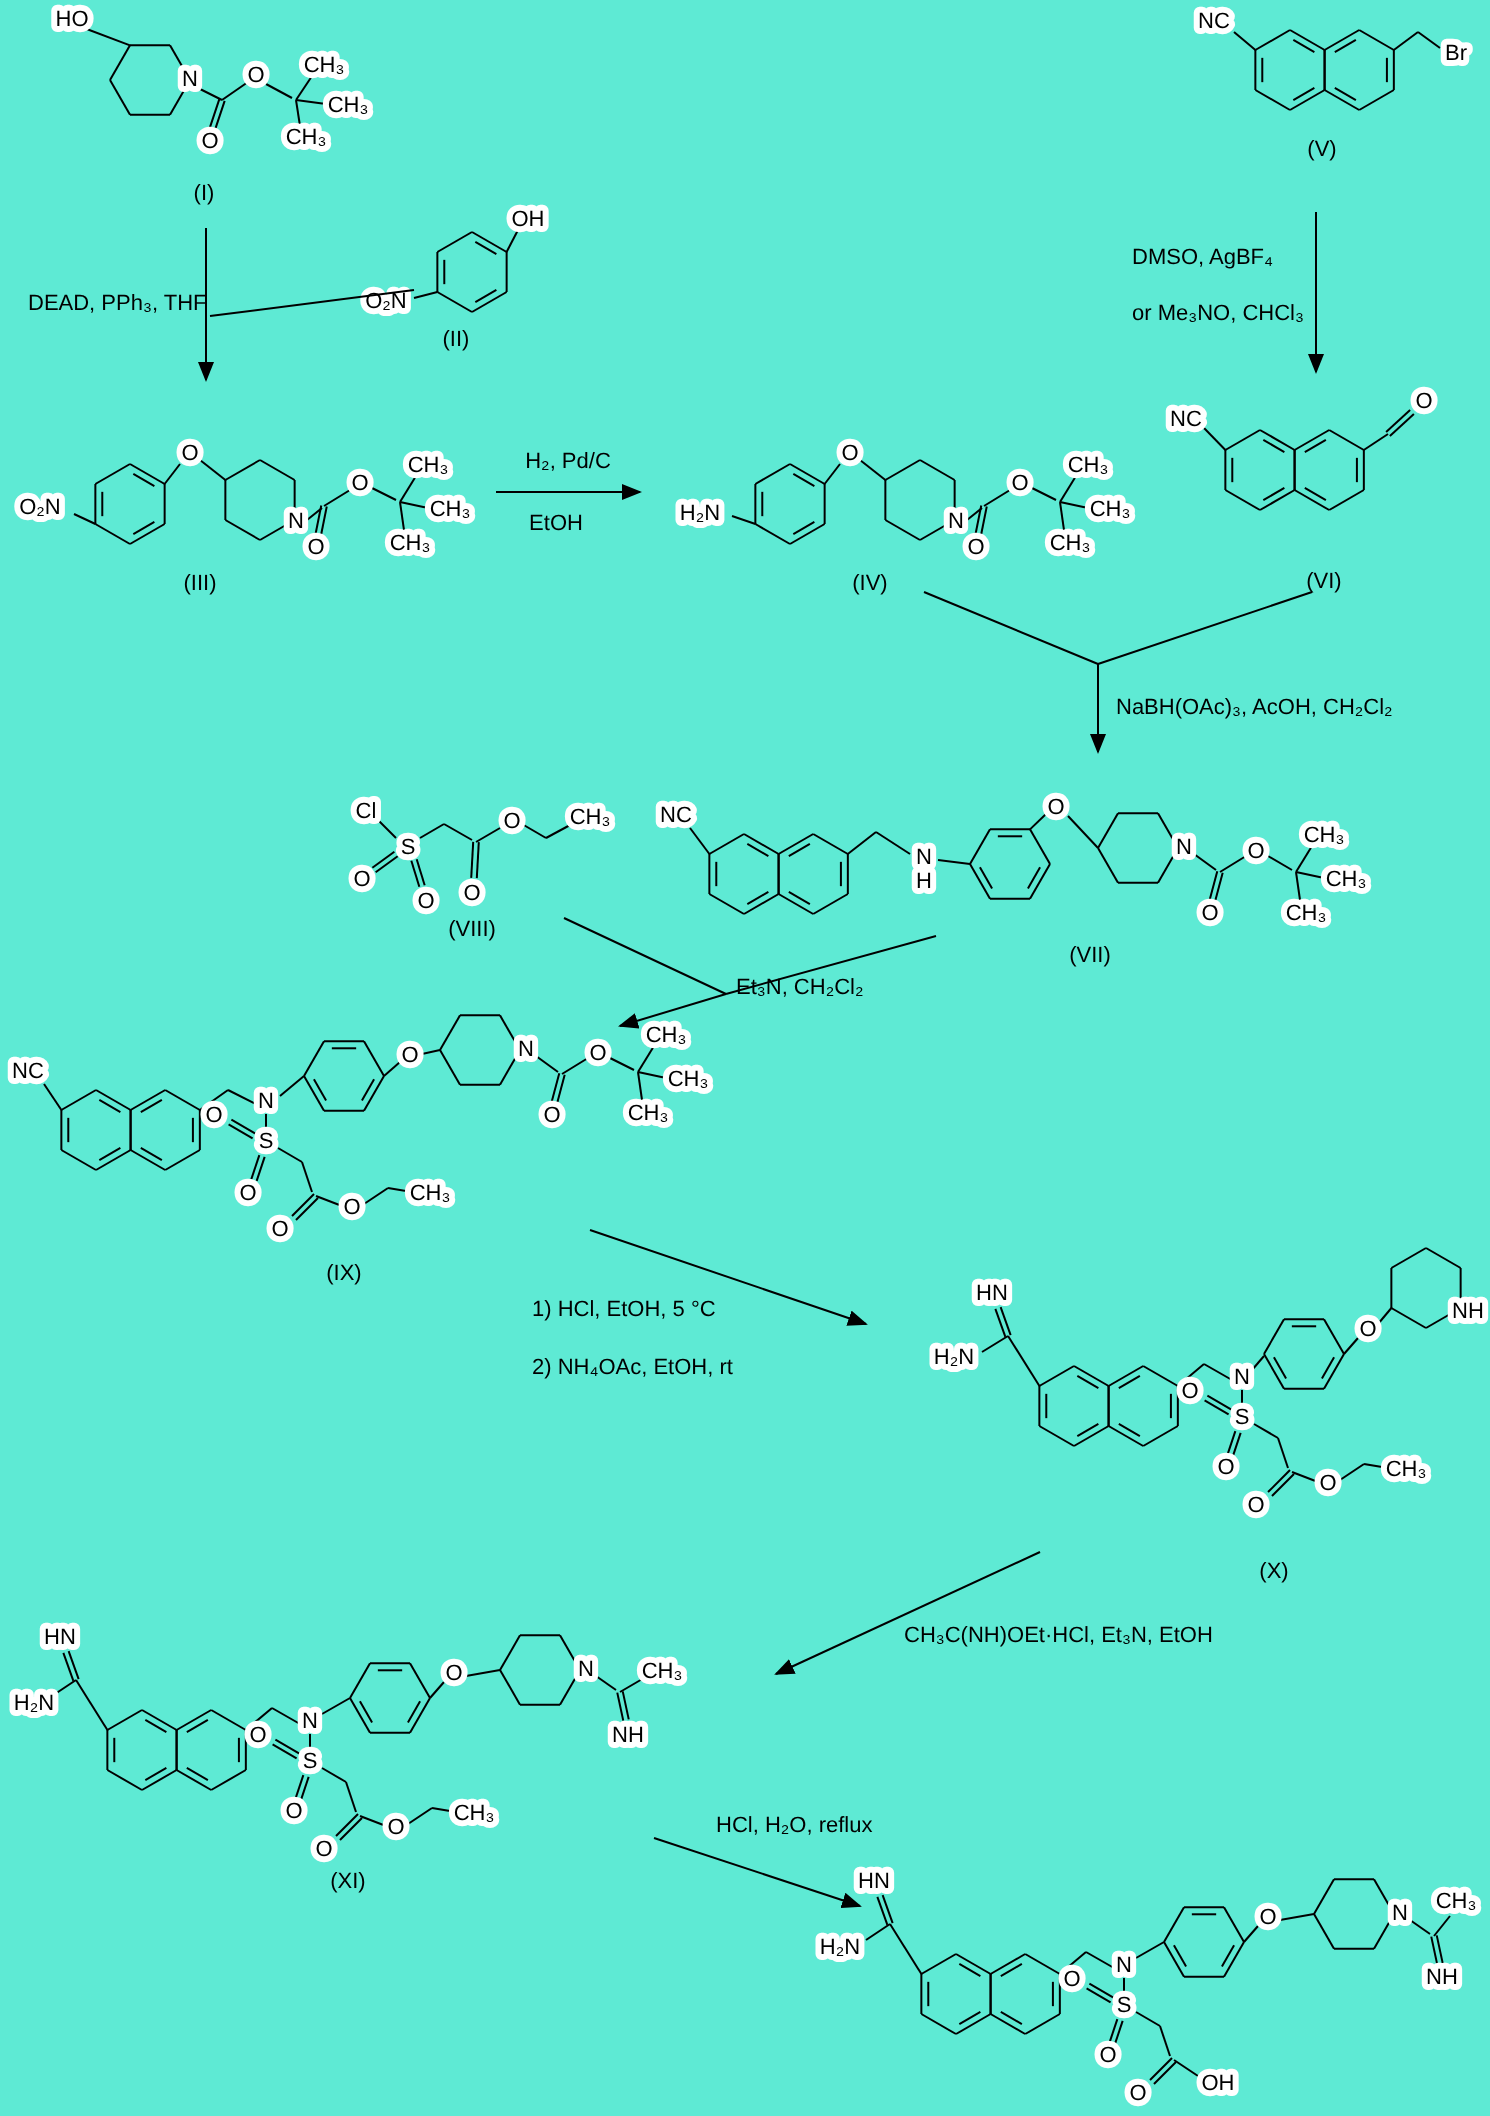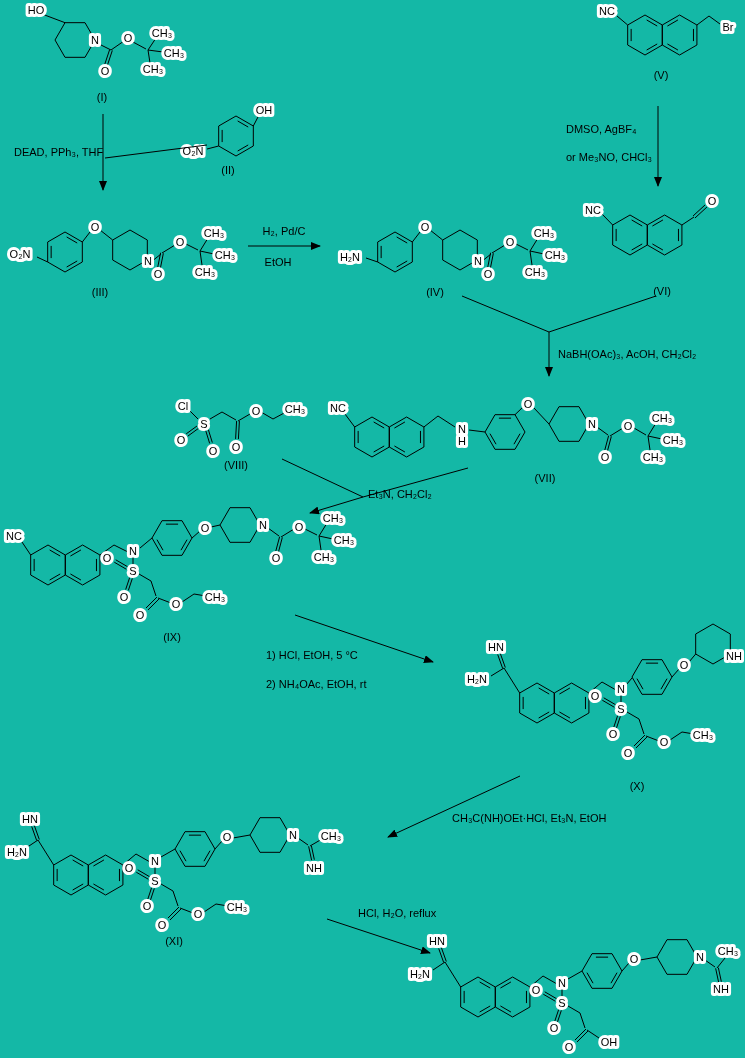--- a/index.html
+++ b/index.html
@@ -1,16 +1,16 @@
 <!DOCTYPE html>
 <html><head>
 <meta charset="utf-8">
 <style>
   html,body{margin:0;padding:0;background:#ffffff;}
-  .page{position:relative;width:745px;height:1058px;background:#14b8a6;overflow:hidden;}
+  .page{position:relative;width:745px;height:1058px;background:#5eead4;overflow:hidden;}
   svg{display:block;}
   svg line{stroke:#000000;stroke-width:1;}
   text{font-family:"Liberation Sans",sans-serif;fill:#000000;}
   .atom{font-size:11px;paint-order:stroke;stroke:#ffffff;stroke-width:6px;stroke-linejoin:round;}
   .clabel{font-size:11px;}
   .reagent{font-size:11px;}
 </style>
 </head>
 <body>
 

